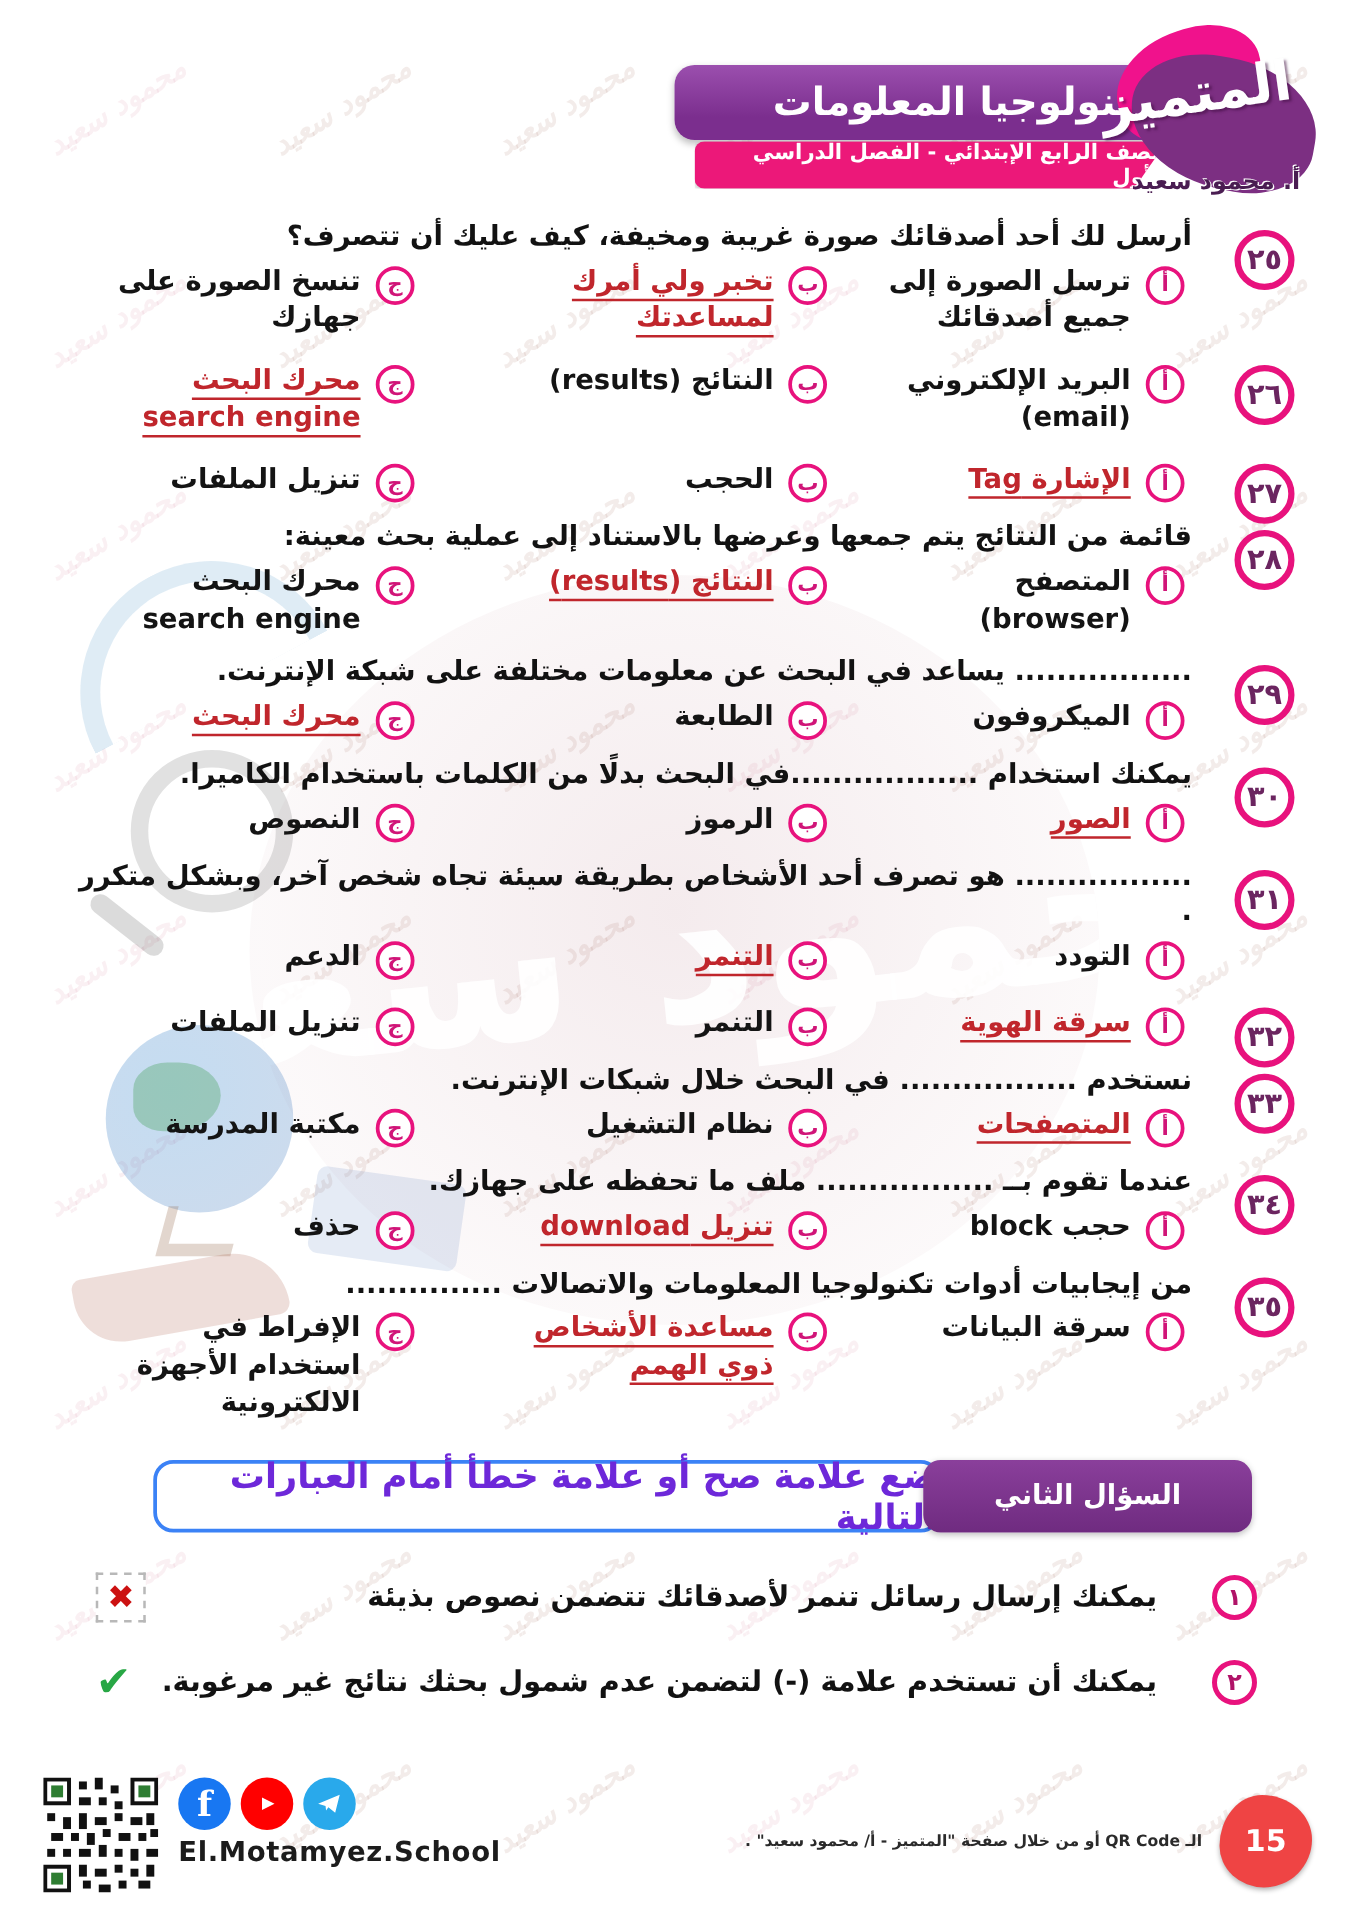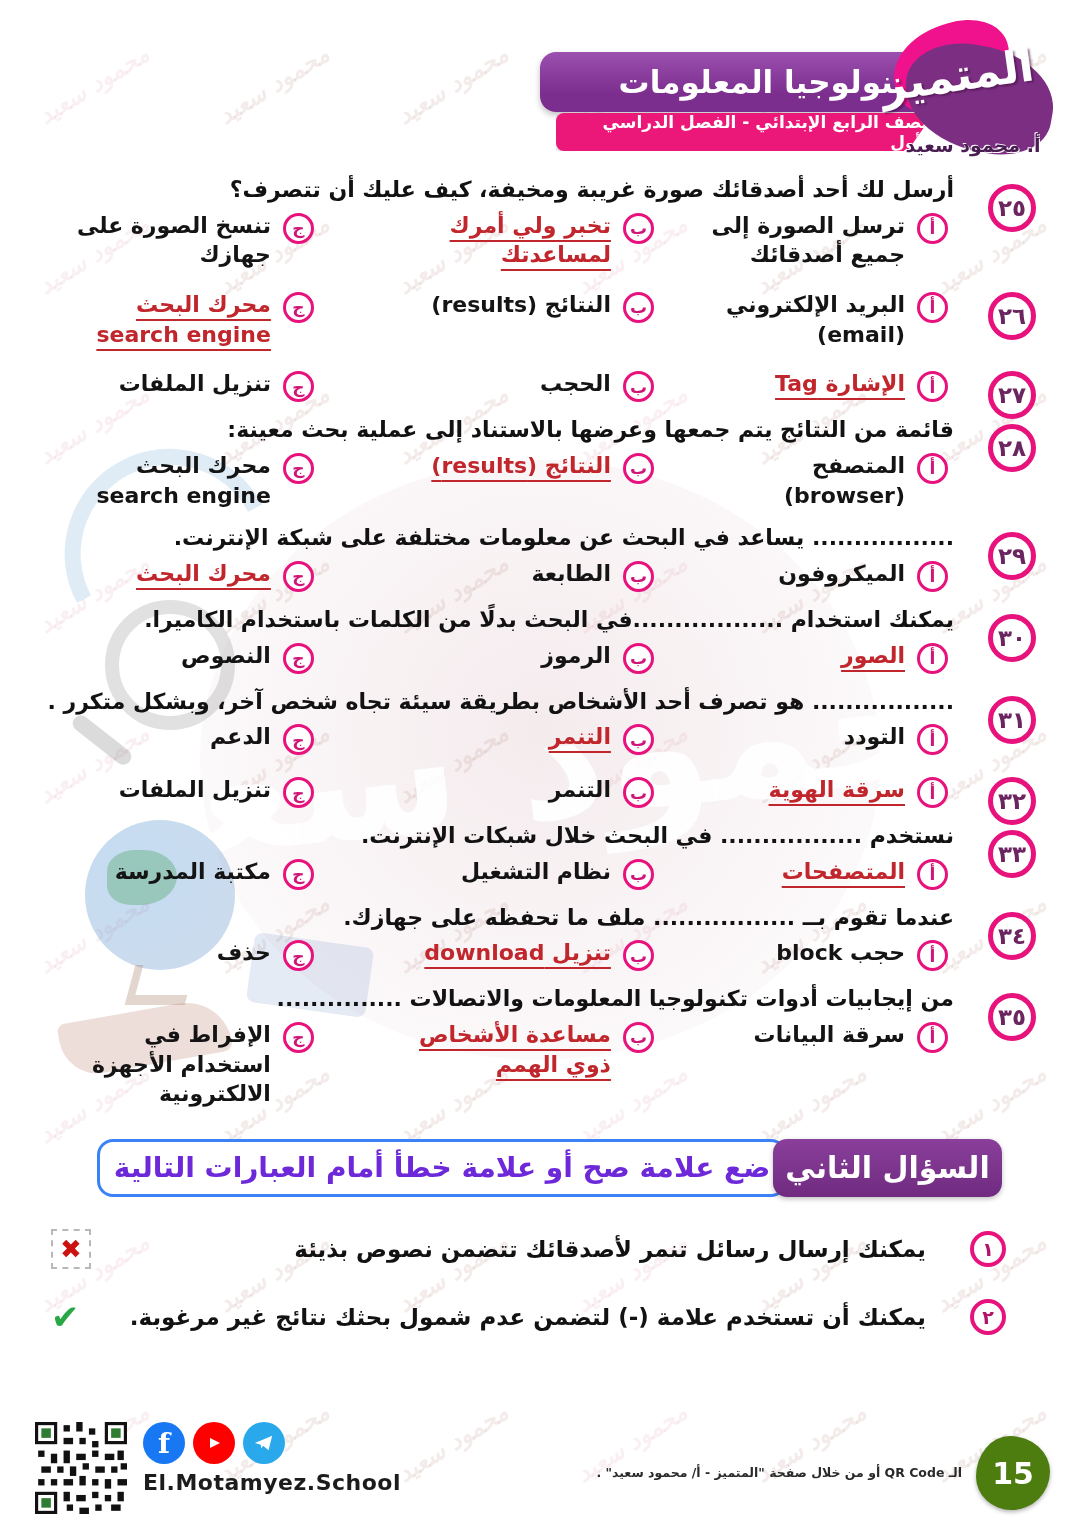--- a/index.html
+++ b/index.html
@@ -74,21 +74,21 @@
   .blob-purple { position:absolute; right:18px; top:40px; width:150px; height:105px;
     background:#7c2f82; border-radius:45% 55% 40% 60%; transform:rotate(10deg); }
   .logo-word { position:absolute; right:38px; top:42px; width:130px; text-align:center;
     color:#fff; font-size:44px; font-weight:bold; transform:rotate(-8deg);
     text-shadow:2px 2px 2px rgba(60,10,60,0.5); }
   .teacher { position:absolute; right:14px; top:128px; width:170px; text-align:center;
     color:#4a1d52; font-size:19px; font-weight:bold;
     text-shadow:1px 1px 0 #fff, -1px -1px 0 #fff; }
 
   
-  .content { position:relative; z-index:2; padding:170px 48px 0 29px; }
+  .content { position:relative; z-index:2; padding:170px 48px 0 55px; }
   .q { position:relative; padding:6px 78px 8px 0; }
   .q-num {
     position:absolute; right:-4px; top:14px; width:48px; height:48px;
     border:5px solid #e8127d; border-radius:50%; background:#fff;
     display:flex; align-items:center; justify-content:center;
     color:#6b2560; font-size:23px; font-weight:bold;
   }
   .q-text { font-size:22px; font-weight:bold; color:#121212; line-height:1.3; }
   .options { display:flex; margin-top:6px; padding-right:6px; }
   .option { display:flex; align-items:flex-start; gap:12px; }
@@ -104,23 +104,23 @@
   .opt-label { font-size:22px; font-weight:bold; color:#141414; line-height:1.35; max-width:215px; }
   .opt-label.correct {
     color:#c0262c;
     text-decoration:underline; text-decoration-color:#c0262c;
     text-decoration-thickness:2px; text-underline-offset:7px;
   }
 
   
   .sec2-banner { display:flex; align-items:stretch; gap:0; margin:22px 30px 18px 68px; height:58px; }
   .sec2-title {
-    width:229px; background:linear-gradient(180deg,#8a3f9b,#6f2b80);
+    width:263px; background:linear-gradient(180deg,#8a3f9b,#6f2b80);
     border-radius:14px 14px 14px 14px; display:flex; align-items:center; justify-content:center;
-    color:#fff; font-size:30px; font-weight:bold; z-index:1;
+    color:#fff; font-size:22px; font-weight:bold; z-index:1;
     box-shadow:0 2px 5px rgba(0,0,0,0.25);
   }
   .sec2-instruction {
     flex:1; margin-right:-14px; border:3px solid #3b82f6; border-radius:16px; background:#fff;
     display:flex; align-items:center; justify-content:center;
     font-size:28px; font-weight:bold; color:#6d28d9;
   }
   .statement { display:flex; align-items:center; gap:18px; padding:14px 26px 14px 10px; }
   .st-num {
     flex-shrink:0; width:36px; height:36px; border:4px solid #e8127d; border-radius:50%;
@@ -142,24 +142,24 @@
   .qr { width:92px; height:92px; }
   .social-col { display:flex; flex-direction:column; gap:6px; }
   .social-row { display:flex; gap:8px; }
   .soc { width:42px; height:42px; border-radius:50%; display:flex; align-items:center; justify-content:center; }
   .soc.fb { background:#1877f2; color:#fff; font-size:28px; font-weight:bold; font-family:"DejaVu Serif", serif; }
   .soc.yt { background:#ff0000; }
   .soc.tg { background:#29a9eb; }
   .school-handle { font-size:22px; color:#1c1c1c; letter-spacing:0.5px; font-weight:bold; }
   .footer-right { position:absolute; right:30px; bottom:18px; display:flex; align-items:center; gap:14px; }
   .page-blob {
-    flex-shrink:0; width:74px; height:74px; background:#4d7c0f;
+    flex-shrink:0; width:74px; height:74px; background:#ef4444;
     border-radius:46% 54% 52% 48% / 55% 48% 52% 45%;
     display:flex; align-items:center; justify-content:center;
-    color:#fff; font-size:30px; font-weight:bold;
+    color:#fff; font-size:24px; font-weight:bold;
     box-shadow:0 2px 4px rgba(0,0,0,0.3);
   }
   .notes { text-align:right; font-size:12.5px; font-weight:bold; color:#2a2a2a; line-height:1.55; }
 </style>
 </head>
 <body>
 
 <div class="page">
 
   <div class="wm-layer" id="wm-layer">

